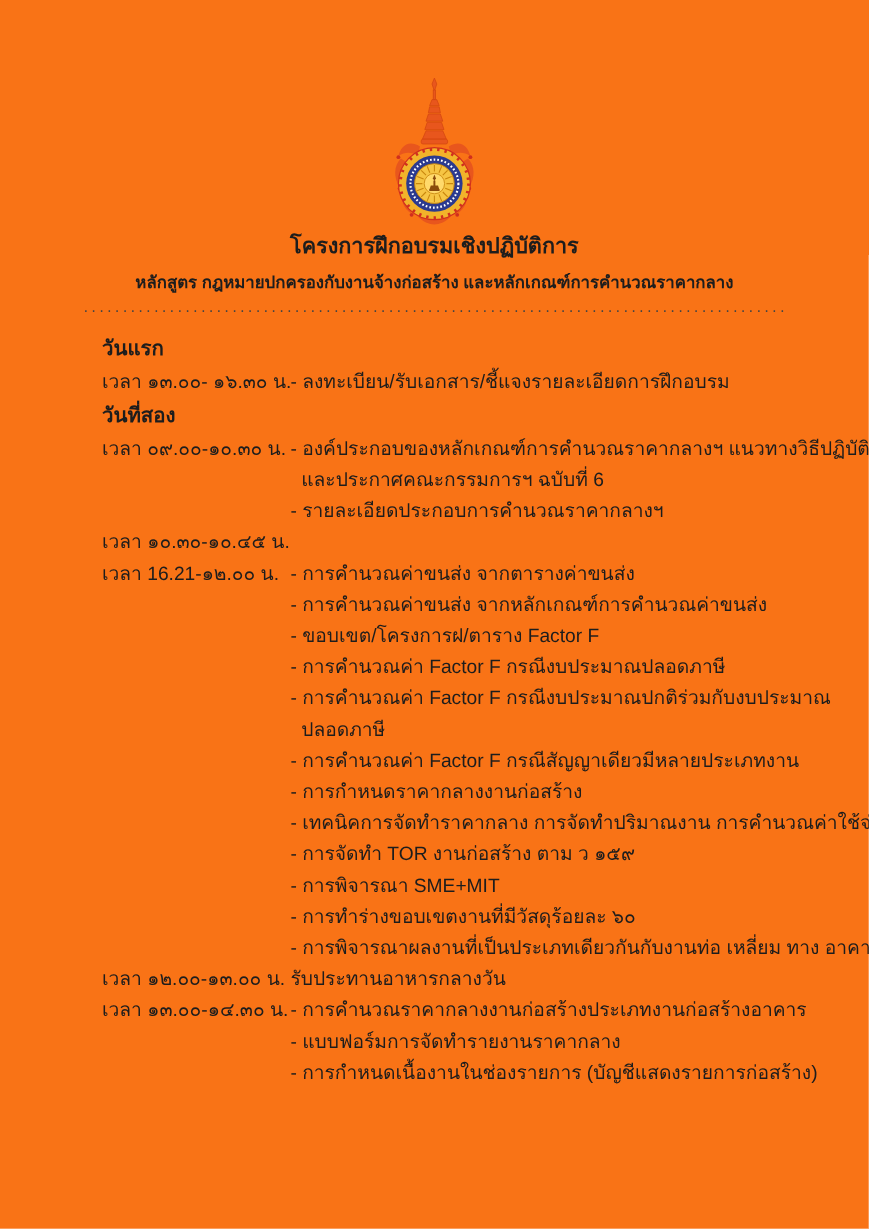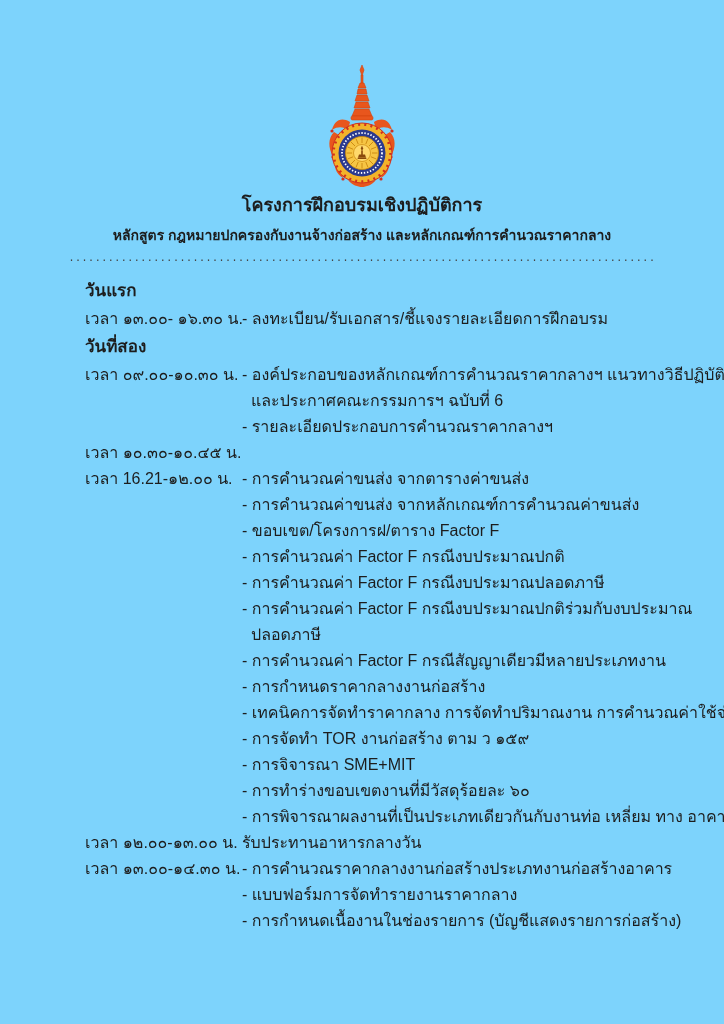--- a/index.html
+++ b/index.html
@@ -4,21 +4,21 @@
 <style>
   * { margin: 0; padding: 0; box-sizing: border-box; }
   html, body { width: 724px; height: 1024px; }
   body {
     background: #ffffff;
     font-family: "Liberation Sans", "DejaVu Sans", sans-serif;
     color: #1d1d1d;
     position: relative;
     overflow: hidden;
   }
-  .page { position: absolute; inset: 0; background: #7dd3fc; }
+  .page { position: absolute; inset: 0; background: #f97316; }
 
   .logo-wrap {
     position: absolute;
     top: 64px; left: 50%; transform: translateX(-50%);
     width: 84px; height: 126px;
     display: flex; align-items: center; justify-content: center;
   }
 
   .title-block { position: absolute; top: 190px; left: 0; width: 724px; text-align: center; }
   .title-line1 { font-size: 18px; font-weight: bold; line-height: 30px; }
@@ -144,29 +144,28 @@
       </div>
       <div class="row">
         <div class="time-cell">เวลา ๑๐.๓๐-๑๐.๔๕ น.</div>
       </div>
       <div class="row">
         <div class="time-cell">เวลา 16.21-๑๒.๐๐ น.</div>
         <div class="lines-cell">
           <div class="line">- การคำนวณค่าขนส่ง จากตารางค่าขนส่ง</div>
           <div class="line">- การคำนวณค่าขนส่ง จากหลักเกณฑ์การคำนวณค่าขนส่ง</div>
           <div class="line">- ขอบเขต/โครงการฝ/ตาราง Factor F</div>
-          <div class="line">- การคำนวณค่า Factor F กรณีงบประมาณปกติ</div>
           <div class="line">- การคำนวณค่า Factor F กรณีงบประมาณปลอดภาษี</div>
           <div class="line">- การคำนวณค่า Factor F กรณีงบประมาณปกติร่วมกับงบประมาณ</div>
           <div class="line cont">ปลอดภาษี</div>
           <div class="line">- การคำนวณค่า Factor F กรณีสัญญาเดียวมีหลายประเภทงาน</div>
           <div class="line">- การกำหนดราคากลางงานก่อสร้าง</div>
           <div class="line">- เทคนิคการจัดทำราคากลาง การจัดทำปริมาณงาน การคำนวณค่าใช้จ่าย</div>
           <div class="line">- การจัดทำ TOR งานก่อสร้าง ตาม ว ๑๕๙</div>
-          <div class="line">- การจิจารณา SME+MIT</div>
+          <div class="line">- การพิจารณา SME+MIT</div>
           <div class="line">- การทำร่างขอบเขตงานที่มีวัสดุร้อยละ ๖๐</div>
           <div class="line">- การพิจารณาผลงานที่เป็นประเภทเดียวกันกับงานท่อ เหลี่ยม ทาง อาคาร</div>
         </div>
       </div>
       <div class="row">
         <div class="time-cell">เวลา ๑๒.๐๐-๑๓.๐๐ น.</div>
         <div class="lines-cell">
           <div class="line">รับประทานอาหารกลางวัน</div>
         </div>
       </div>

